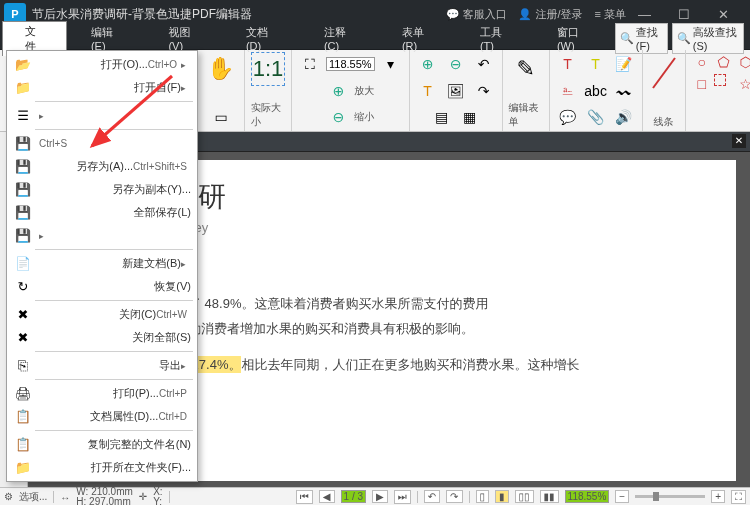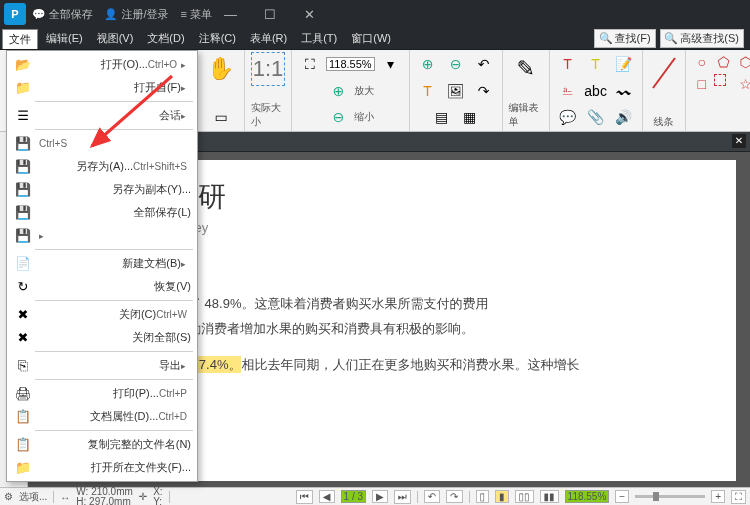--- a/index.html
+++ b/index.html
@@ -8,21 +8,21 @@
 
 .titlebar { height:28px; background:#262a2e; color:#fff; display:flex; align-items:center; padding:0 4px; }
 .logo { width:22px; height:22px; background:#1296db; border-radius:3px; display:flex; align-items:center; justify-content:center; color:#fff; font-weight:bold; margin-right:6px; }
 .title-text { flex:1; font-size:12px; color:#ddd; }
 .title-right { display:flex; align-items:center; gap:12px; color:#bbb; }
 .title-right span { display:inline-flex; align-items:center; gap:3px; cursor:pointer; }
 .winbtn { width:28px; text-align:center; cursor:pointer; font-size:13px; }
 
 
 .menubar { height:22px; background:#262a2e; display:flex; align-items:center; padding:0 2px; gap:2px; border-bottom:1px solid #1a1d20; }
-.menuitem { padding:2px 6px; color:#ddd; font-size:11px; cursor:pointer; }
+.menuitem { padding:2px 22px; color:#ddd; font-size:11px; cursor:pointer; }
 .menuitem.active { background:#fff; color:#222; border:1px solid #888; border-bottom:none; }
 .menubar-right { margin-left:auto; display:flex; gap:4px; padding-right:4px; }
 .findbtn { background:#f5f5f5; border:1px solid #bbb; padding:1px 4px; font-size:11px; color:#333; display:inline-flex; align-items:center; gap:2px; }
 
 
 .toolbar { height:82px; background:#f3f3f3; border-bottom:1px solid #c0c0c0; display:flex; padding-left:198px; overflow:hidden; }
 .tgroup { border-right:1px solid #d0d0d0; padding:2px 6px; display:flex; flex-direction:column; align-items:center; justify-content:space-between; }
 .tgroup-row { display:flex; gap:4px; align-items:center; }
 .tbtn { width:24px; height:24px; border:1px solid transparent; display:flex; align-items:center; justify-content:center; font-size:14px; }
 .tgroup-label { font-size:10px; color:#555; text-align:left; }
@@ -64,22 +64,23 @@
 .slider { width:70px; height:3px; background:#bbb; position:relative; }
 .slider::after { content:""; position:absolute; left:18px; top:-3px; width:6px; height:9px; background:#888; }
 
 svg { display:block; }
 </style>
 </head>
 <body>
 
 <div class="titlebar">
   <div class="logo">P</div>
+  <div class="title-text">节后水果消费调研-背景色迅捷PDF编辑器</div>
   <div class="title-right">
-    <span>💬 <span>全部保存</span></span>
+    <span>💬 <span>客服入口</span></span>
     <span>👤 <span>注册/登录</span></span>
     <span>≡ <span>菜单</span></span>
     <span class="winbtn">—</span>
     <span class="winbtn">☐</span>
     <span class="winbtn">✕</span>
   </div>
 </div>
 
 <div class="menubar">
   <div class="menuitem active">文件</div>
@@ -97,21 +98,21 @@
 </div>
 
 <div class="toolbar">
   <div class="tgroup">
     <div class="big-icon">✋</div>
     <div class="tgroup-row">
         <div class="tbtn">▭</div>
       </div>
   </div>
   <div class="tgroup">
-    <div class="big-icon" style="border:1px dashed #4a90d9;color:#737373;">1:1</div>
+    <div class="big-icon" style="border:1px dashed #4a90d9;color:#14532d;">1:1</div>
     <div class="tgroup-label">实际大小</div>
   </div>
   <div class="tgroup">
     <div class="tgroup-row">
       <div class="tbtn">⛶</div>
       <span class="zoom-box">118.55%</span>
       <div class="tbtn">▾</div>
     </div>
     <div class="tgroup-row">
       <div class="tbtn" style="color:#2a8">⊕</div>
@@ -212,21 +213,20 @@
     <span class="fm-arrow">▸</span>
   </div>
   <div class="fm-item">
     <span class="fm-icon">📁</span>
     <span class="fm-label">打开自(F)</span>
     <span class="fm-arrow">▸</span>
   </div>
   <div class="fm-sep"></div>
   <div class="fm-item">
     <span class="fm-icon">☰</span>
-    <span class="fm-label">会话</span>
     <span class="fm-arrow">▸</span>
   </div>
   <div class="fm-sep"></div>
   <div class="fm-item">
     <span class="fm-icon">💾</span>
     <span class="fm-shortcut">Ctrl+S</span>
   </div>
   <div class="fm-item">
     <span class="fm-icon">💾</span>
     <span class="fm-label">另存为(A)...</span>

